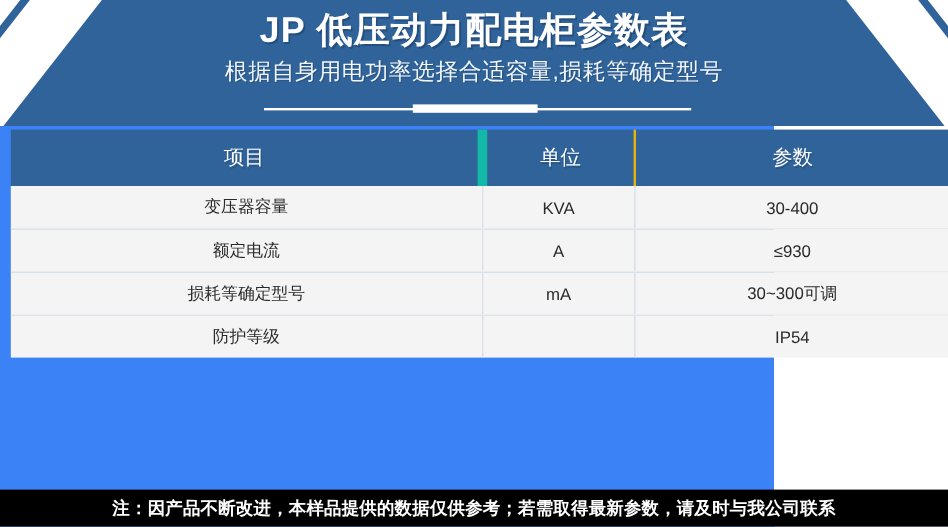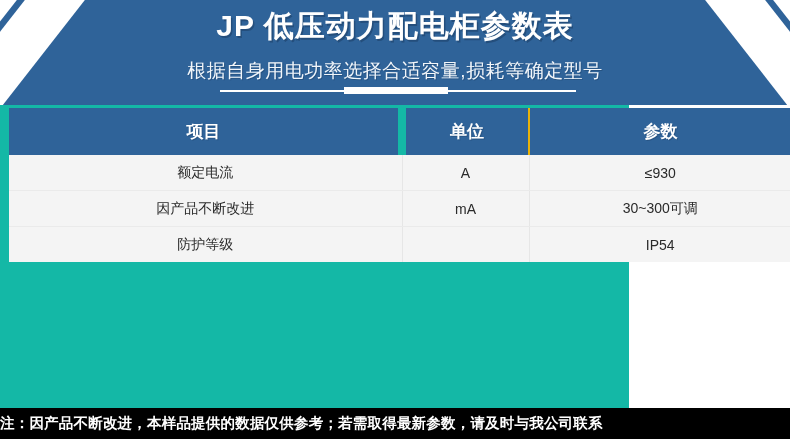--- a/index.html
+++ b/index.html
@@ -12,21 +12,22 @@
     overflow: hidden;
     background: #ffffff;
     font-family: "Liberation Sans", "DejaVu Sans", sans-serif;
     -webkit-font-smoothing: antialiased;
   }
 
   #page {
     position: relative;
     width: 629px;
     height: 439px;
-    background: #14b8a6;
+    background: #3b82f6;
+    padding-left: 16px;
   }
 
   
   .banner {
     position: absolute;
     left: 0;
     top: 0;
     width: 790px;
     height: 105px;
     background: var(--brand, #2f6399);
@@ -85,21 +86,21 @@
     font-size: 30px;
     font-weight: bold;
     color: #ffffff;
     letter-spacing: 1px;
     line-height: 1.25;
     text-shadow: 1.5px 1.5px 0 rgba(20, 48, 80, 0.40);
     white-space: nowrap;
   }
 
   .banner-sub {
-    margin-top: 15px;
+    margin-top: 5px;
     font-size: 19px;
     font-weight: normal;
     color: #f2f6fa;
     letter-spacing: 0.5px;
     line-height: 1.2;
     text-shadow: 1px 1px 0 rgba(20, 48, 80, 0.30);
     white-space: nowrap;
   }
 
   
@@ -132,21 +133,21 @@
   .tbl td, .tbl th {
     padding: 0;
     margin: 0;
   }
 
   .thead-row th {
     height: 47px;
     background: var(--brand, #2f6399);
     color: #ffffff;
     font-size: 17px;
-    font-weight: bold;
+    font-weight: normal;
     text-align: center;
     vertical-align: middle;
     text-shadow: 1px 1px 0 rgba(20, 48, 80, 0.28);
   }
   .thead-row th.c-item  { width: 389px; }
   .thead-row th.c-unit  { width: 122px; border-left: 8px solid #14b8a6; }
   .thead-row th.c-param { width: 261px; border-left: 2px solid #eab308; }
 
   .brow td {
     height: 35px;
@@ -164,21 +165,21 @@
   
   .footer {
     position: absolute;
     left: 0;
     bottom: 0;
     width: 790px;
     height: 31px;
     background: #000000;
     display: flex;
     align-items: center;
-    justify-content: flex-start;
+    justify-content: center;
   }
   .footer-text {
     color: #ffffff;
     font-size: 14.5px;
     font-weight: bold;
     letter-spacing: 0.2px;
     white-space: nowrap;
   }
 </style>
 </head>
@@ -204,26 +205,31 @@
   <table class="tbl">
     <thead>
       <tr class="thead-row">
         <th class="c-item">项目</th>
         <th class="c-unit">单位</th>
         <th class="c-param">参数</th>
       </tr>
     </thead>
     <tbody>
       <tr class="brow">
+        <td class="c-item">变压器容量</td>
+        <td class="c-unit">KVA</td>
+        <td class="c-param">30-400</td>
+      </tr>
+      <tr class="brow">
         <td class="c-item">额定电流</td>
         <td class="c-unit">A</td>
         <td class="c-param">≤930</td>
       </tr>
       <tr class="brow">
-        <td class="c-item">因产品不断改进</td>
+        <td class="c-item">损耗等确定型号</td>
         <td class="c-unit">mA</td>
         <td class="c-param">30~300可调</td>
       </tr>
       <tr class="brow">
         <td class="c-item">防护等级</td>
         <td class="c-unit"></td>
         <td class="c-param">IP54</td>
       </tr>
     </tbody>
   </table>

